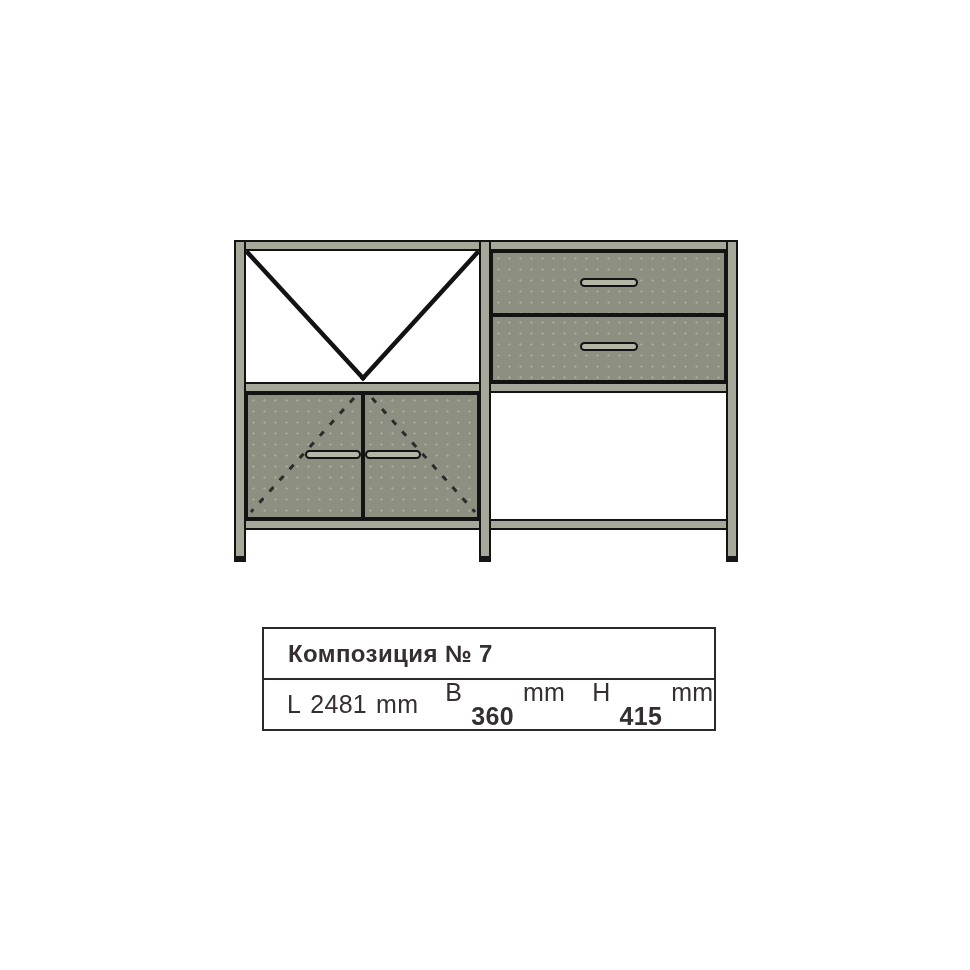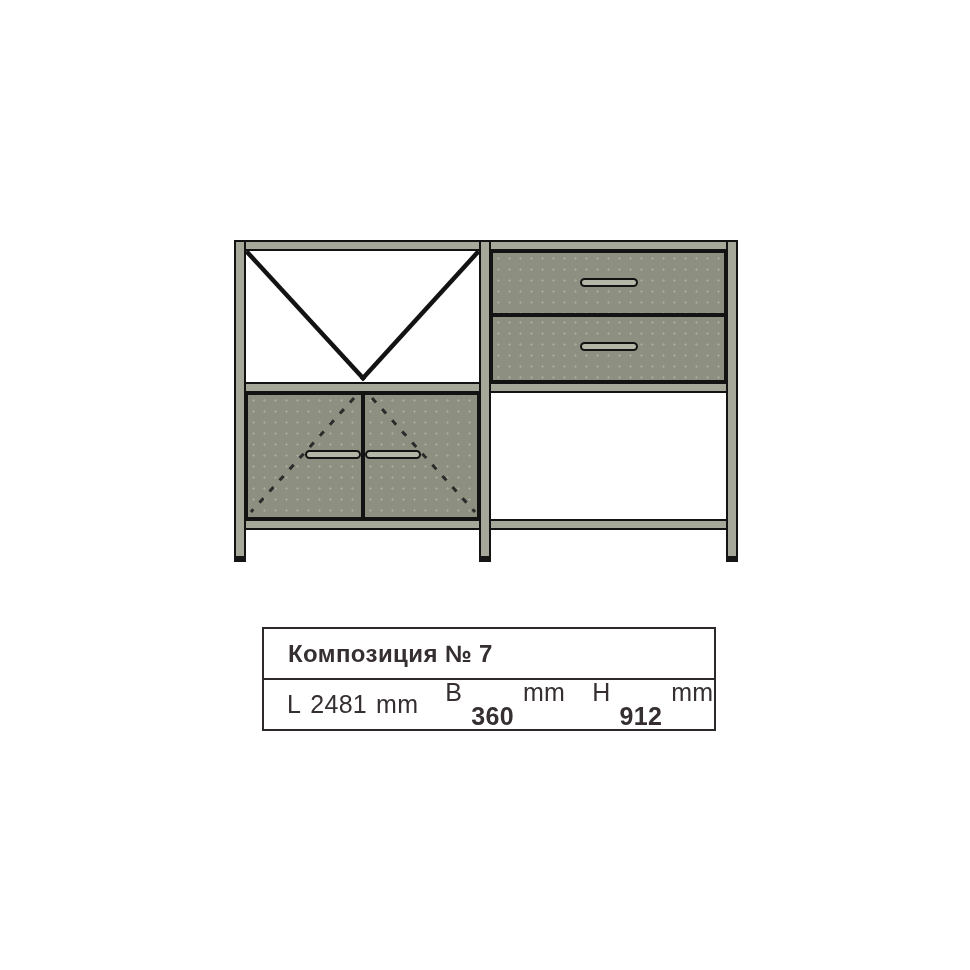--- a/index.html
+++ b/index.html
@@ -136,19 +136,19 @@
         <span class="v">2481</span>
         <span class="u">mm</span>
       </span>
       <span class="dim">
         <span class="l">B</span>
         <span class="v strong">360</span>
         <span class="u">mm</span>
       </span>
       <span class="dim">
         <span class="l">H</span>
-        <span class="v strong">912</span>
+        <span class="v strong">415</span>
         <span class="u">mm</span>
       </span>
     </div>
   </div>
 
 </div>
 
 </body></html>

